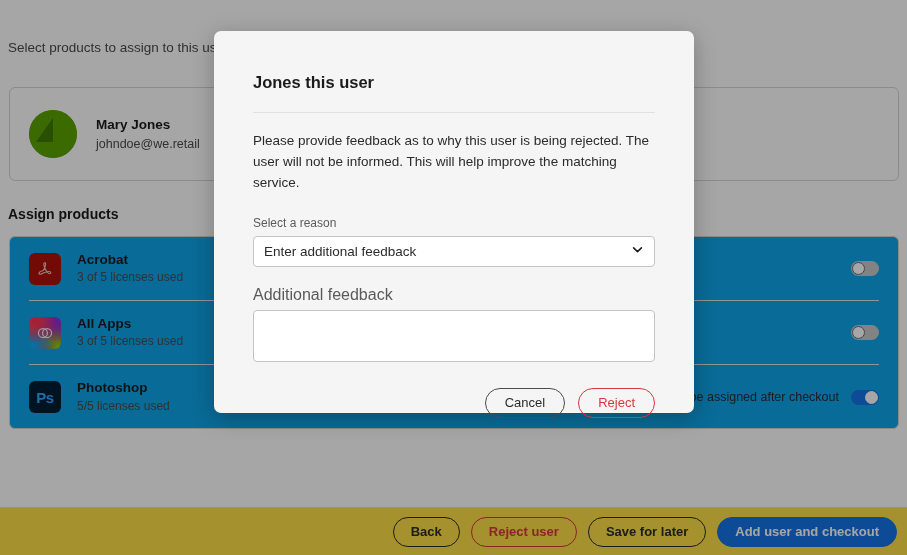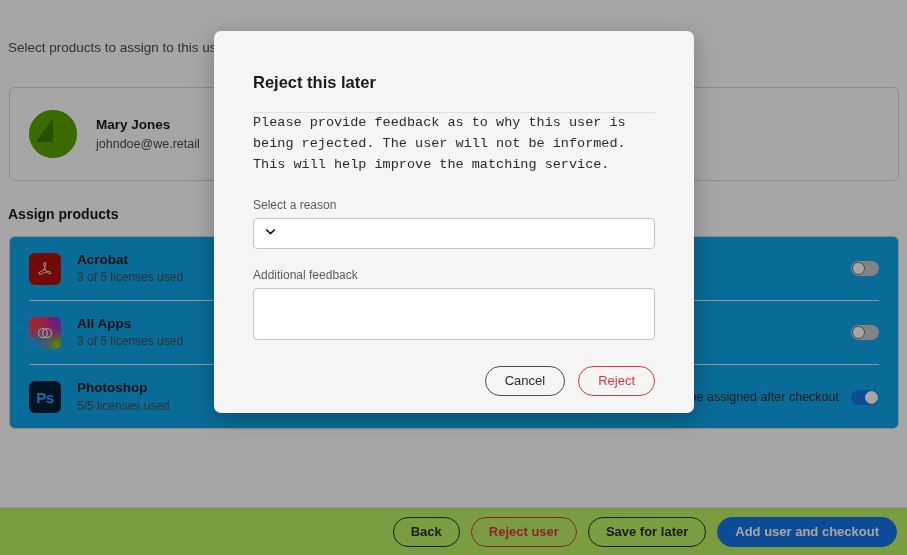--- a/index.html
+++ b/index.html
@@ -132,21 +132,21 @@
   .toggle.on .knob { left: 14px; border-color: #ffffff; }
 
   
   #page-footer {
     flex: 0 0 auto;
     height: 48px;
     border-top: 1px solid #e0e0e0;
     display: flex; align-items: center; justify-content: flex-end;
     padding-right: 10px;
     gap: 11px;
-    background: #bef264;
+    background: #fde047;
   }
   .btn {
     height: 30px;
     border-radius: 15px;
     font-size: 13px;
     font-weight: 700;
     display: inline-flex; align-items: center; justify-content: center;
     padding: 0 17px;
     cursor: pointer;
     user-select: none;
@@ -175,43 +175,43 @@
   }
   .dlg-title {
     font-size: 16.5px; font-weight: 700; color: #1b1b1b;
     padding-top: 42px;
   }
   .dlg-divider {
     height: 1px; background: #e1e1e1;
     margin-top: 20px;
   }
   .dlg-text {
+    margin-top: 18px;
     font-size: 13.5px; color: #2b2b2b;
     line-height: 1.55;
-    font-family: Liberation Mono, monospace;
   }
   .field-label {
     margin-top: 22px;
     font-size: 12px; color: #5a5a5a;
   }
   .select-box {
     margin-top: 6px;
     height: 31px;
     background: #ffffff;
     border: 1px solid #c4c4c4;
     border-radius: 4px;
     display: flex; align-items: center;
     padding: 0 10px;
     cursor: pointer;
   }
   .select-value { flex: 1 1 auto; font-size: 13.5px; color: #2b2b2b; }
   .chev { flex: 0 0 auto; display: block; }
   .feedback-label {
     margin-top: 19px;
-    font-size: 12px; color: #5a5a5a;
+    font-size: 16px; color: #5a5a5a;
   }
   .textarea-box {
     margin-top: 6px;
     height: 52px;
     background: #ffffff;
     border: 1px solid #c4c4c4;
     border-radius: 4px;
     cursor: text;
   }
   .dlg-actions {
@@ -310,26 +310,27 @@
     <div class="btn btn-outline">Back</div>
     <div class="btn btn-danger">Reject user</div>
     <div class="btn btn-outline">Save for later</div>
     <div class="btn btn-primary">Add user and checkout</div>
   </div>
 </div>
 
 <div id="scrim"></div>
 
 <div id="dialog" role="dialog">
-  <div class="dlg-title">Reject this later</div>
+  <div class="dlg-title">Jones this user</div>
   <div class="dlg-divider"></div>
   <div class="dlg-text">Please provide feedback as to why this user is being rejected. The user will not be informed. This will help improve the matching service.</div>
 
   <div class="field-label">Select a reason</div>
   <div class="select-box">
+    <span class="select-value">Enter additional feedback</span>
     <span class="chev">
       <svg width="13" height="13" viewBox="0 0 16 16" aria-hidden="true">
         <path d="M3.2 6 L8 10.6 L12.8 6" fill="none" stroke="#1b1b1b" stroke-width="1.9" stroke-linecap="round" stroke-linejoin="round"></path>
       </svg>
     </span>
   </div>
 
   <div class="feedback-label">Additional feedback</div>
   <div class="textarea-box">
     <textarea style="width: 100%; height: 100%; border: none; outline: none; resize: none; background: transparent; font-family: &quot;Liberation Sans&quot;, sans-serif; font-size: 13.5px; padding: 7px 9px;" placeholder=""></textarea>

